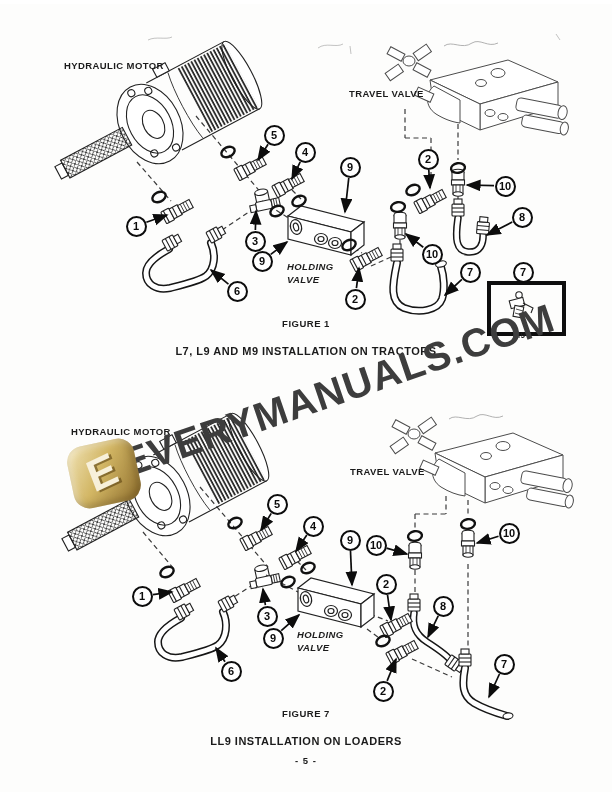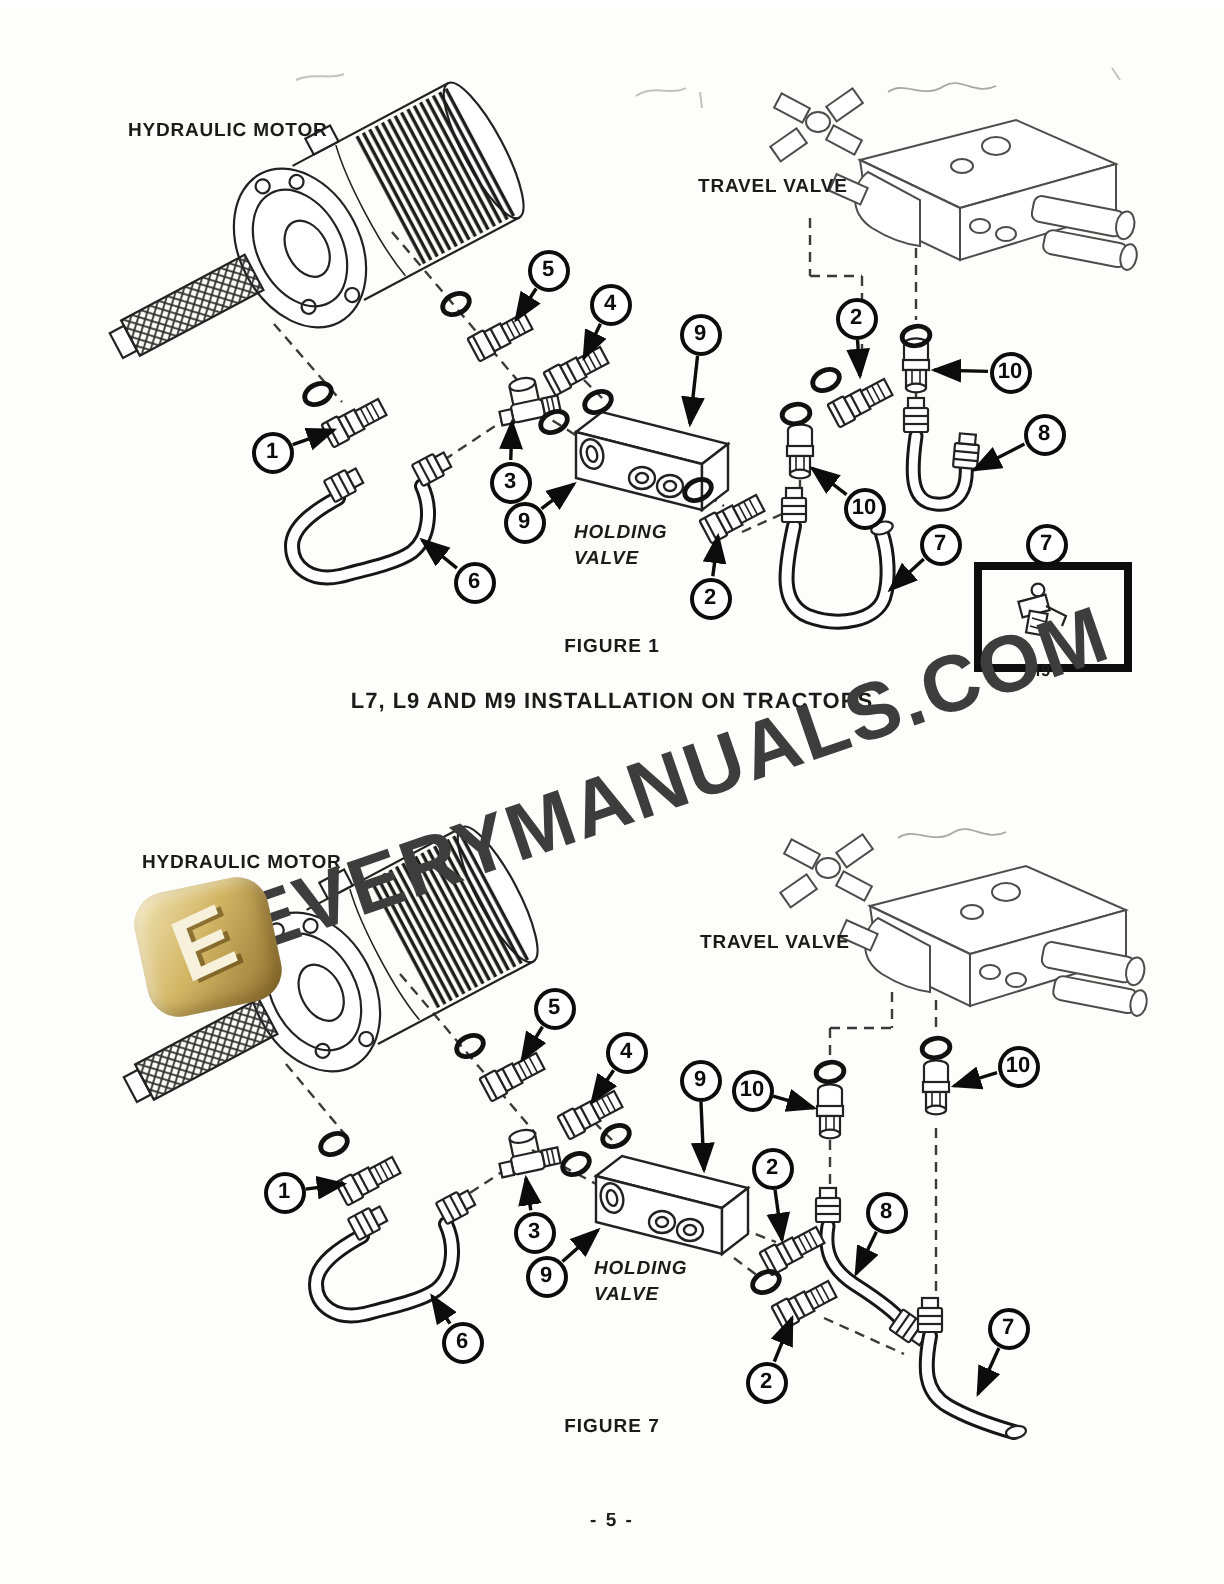--- a/index.html
+++ b/index.html
@@ -285,20 +285,21 @@
 
   <div class="inset-box"></div>
   <div class="lbl m9" style="left:513px;top:326px">M9</div>
 
   <div class="caption" style="top:314px">
     <div class="t">FIGURE 1</div>
     <div class="s">L7, L9 AND M9 INSTALLATION ON TRACTORS</div>
   </div>
   <div class="caption" style="top:704px">
     <div class="t">FIGURE 7</div>
+    <div class="s">LL9 INSTALLATION ON LOADERS</div>
   </div>
 
   <div class="pagenum">- 5 -</div>
 
   <svg id="arrow-svg" width="612" height="792" viewBox="0 0 612 792">
     <defs>
       <marker id="ah" markerWidth="9" markerHeight="8" refX="8" refY="3.5" orient="auto">
         <path d="M0,0 L9,3.5 L0,7 Z" fill="#0c0c0c"></path>
       </marker>
     </defs>

